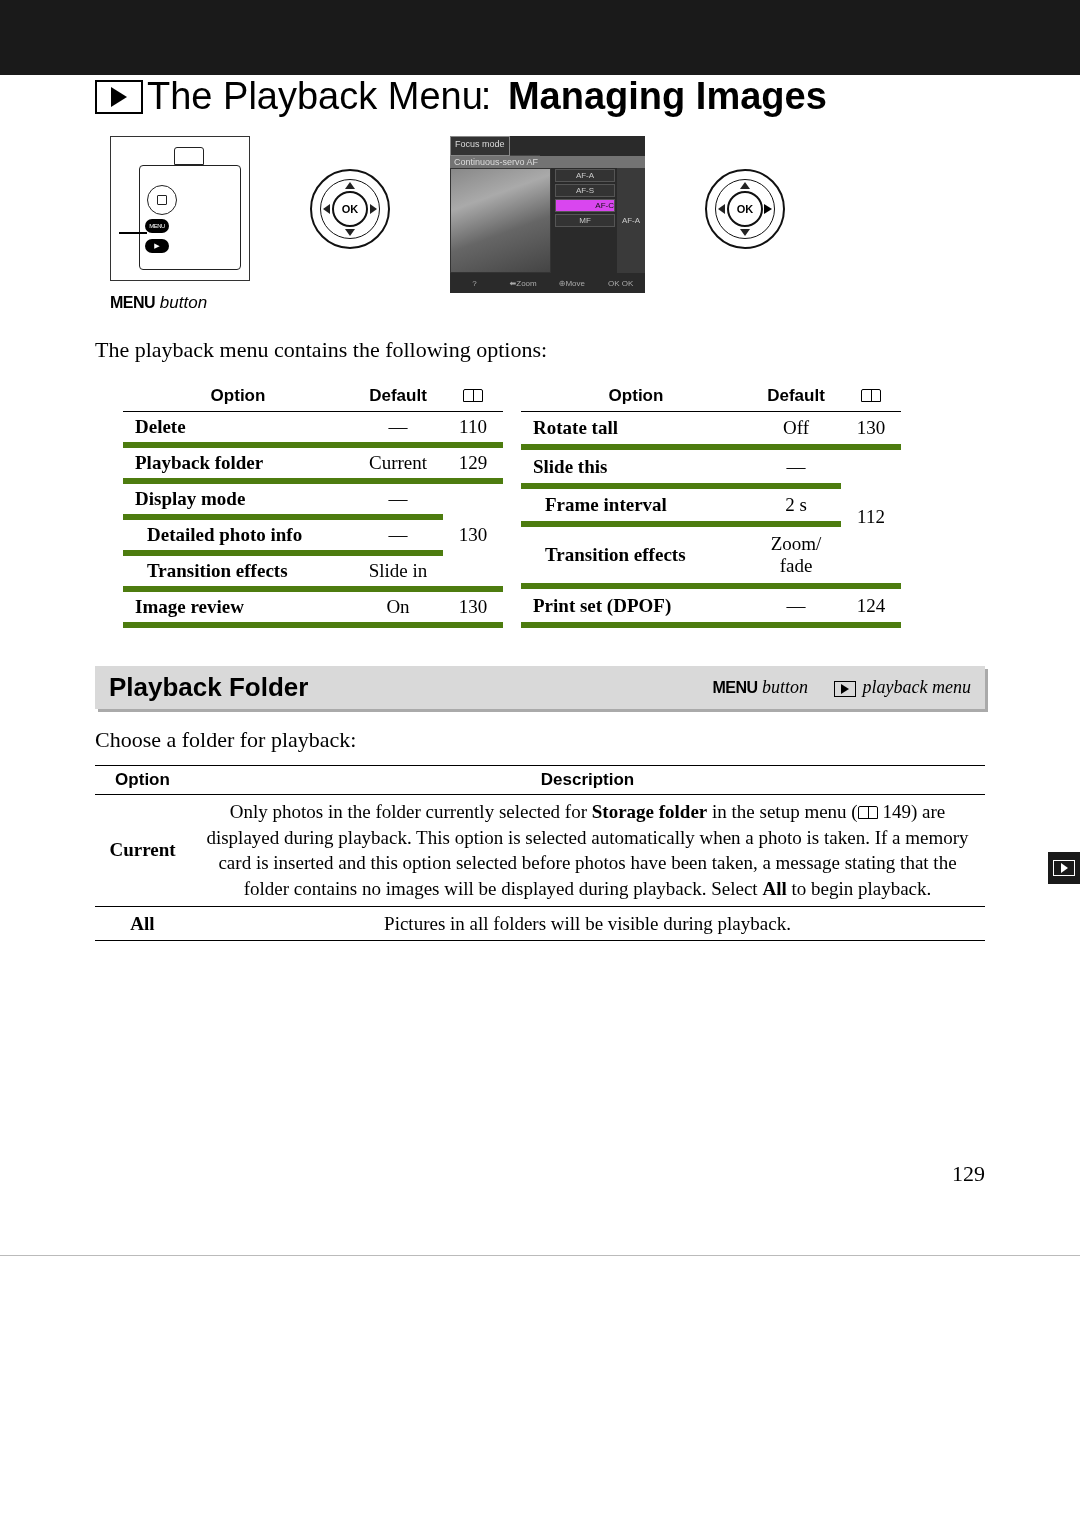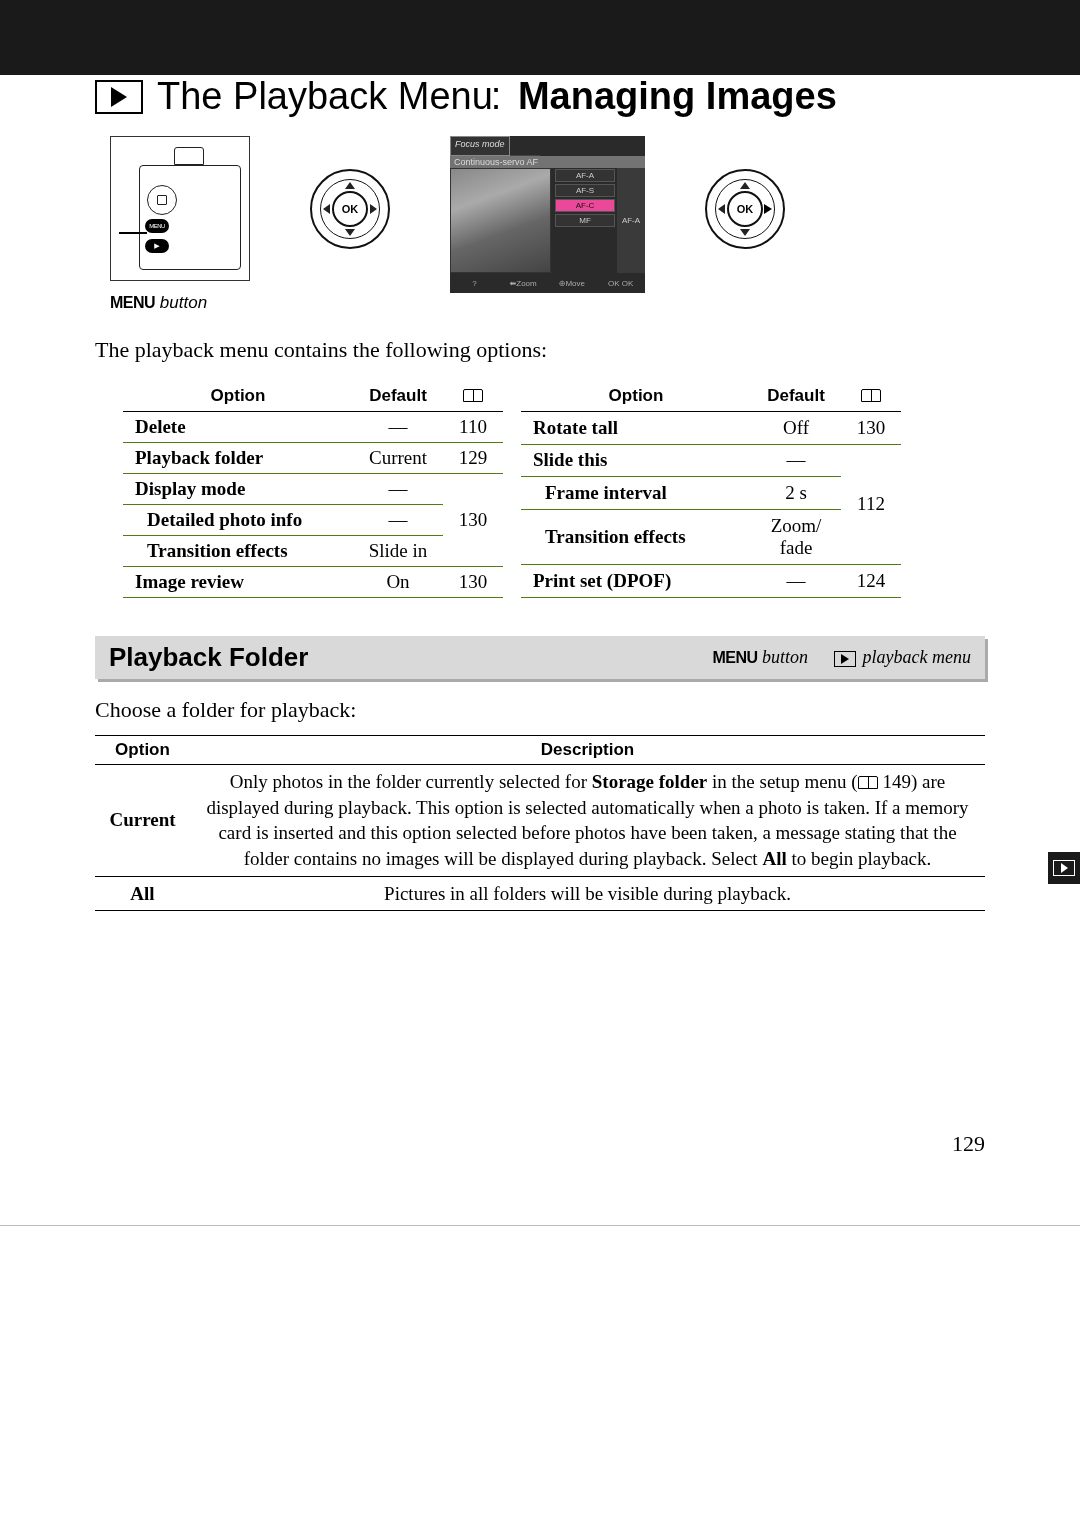--- a/index.html
+++ b/index.html
@@ -3,21 +3,21 @@
 <meta charset="utf-8">
 <style>
 * { margin: 0; padding: 0; box-sizing: border-box; }
 body { font-family: Georgia, 'Times New Roman', serif; background: #fff; width: 1080px; }
 .black-bar { background: #1a1a1a; height: 75px; width: 100%; }
 .page-container { padding: 0 95px 40px 95px; position: relative; }
 .header-area { display: flex; align-items: center; margin-top: 35px; margin-bottom: 30px; margin-left: -50px; }
 .header-icon { width: 70px; height: 60px; background: #e5e5e5; position: relative; margin-right: 5px; }
 .header-icon::before { content: ''; position: absolute; left: 20px; top: 16px; right: 14px; height: 6px; background: #fafafa; box-shadow: 0 11px 0 #fafafa, 0 22px 0 #fafafa; }
 .header-title { font-size: 60px; font-weight: bold; font-family: Arial, sans-serif; letter-spacing: -1px; }
-.section-title { font-size: 38px; font-family: Arial, sans-serif; display: flex; align-items: center; gap: 14px; margin-bottom: 18px; }
+.section-title { font-size: 38px; font-family: Arial, sans-serif; display: flex; align-items: center; gap: 4px; margin-bottom: 18px; }
 .play-icon { display: inline-flex; width: 48px; height: 34px; border: 2.5px solid #000; align-items: center; justify-content: center; }
 .play-triangle { width: 0; height: 0; border-left: 16px solid #000; border-top: 10px solid transparent; border-bottom: 10px solid transparent; }
 .intro-text { font-size: 22px; margin-bottom: 28px; line-height: 1.4; }
 .menu-word { font-family: Arial, sans-serif; font-size: 18px; font-weight: bold; letter-spacing: -0.5px; }
 .play-icon-small { display: inline-flex; width: 22px; height: 16px; border: 1.5px solid #000; align-items: center; justify-content: center; vertical-align: -1px; margin: 0 2px; }
 .play-triangle-small { width: 0; height: 0; border-left: 8px solid #000; border-top: 5px solid transparent; border-bottom: 5px solid transparent; }
 .images-row { display: flex; gap: 60px; margin-bottom: 12px; margin-left: 15px; align-items: center; }
 .camera-diagram { width: 140px; height: 145px; background: #fff; border: 1px solid #333; position: relative; }
 .camera-body { position: absolute; top: 10px; left: 8px; right: 8px; bottom: 10px; }
 .camera-top { position: absolute; top: 0; left: 45%; width: 30px; height: 18px; border: 1.5px solid #222; border-radius: 3px 3px 0 0; }
@@ -32,41 +32,41 @@
 .leader-line { position: absolute; top: 85px; left: 0; width: 28px; height: 2px; background: #fff; border-top: 1px solid #000; border-bottom: 1px solid #000; }
 .ok-dial { width: 80px; height: 80px; position: relative; }
 .ok-circle-outer { position: absolute; inset: 0; border: 2px solid #111; border-radius: 50%; }
 .ok-circle-mid { position: absolute; inset: 10px; border: 1.5px solid #111; border-radius: 50%; }
 .ok-circle-inner { position: absolute; inset: 22px; border: 2px solid #111; border-radius: 50%; display: flex; align-items: center; justify-content: center; font-size: 11px; font-family: Arial; font-weight: bold; }
 .ok-tri-up { position: absolute; top: 13px; left: 50%; transform: translateX(-50%); width: 0; height: 0; border-left: 5px solid transparent; border-right: 5px solid transparent; border-bottom: 7px solid #222; }
 .ok-tri-down { position: absolute; bottom: 13px; left: 50%; transform: translateX(-50%); width: 0; height: 0; border-left: 5px solid transparent; border-right: 5px solid transparent; border-top: 7px solid #222; }
 .ok-tri-left { position: absolute; left: 13px; top: 50%; transform: translateY(-50%); width: 0; height: 0; border-top: 5px solid transparent; border-bottom: 5px solid transparent; border-right: 7px solid #222; }
 .ok-tri-right { position: absolute; right: 13px; top: 50%; transform: translateY(-50%); width: 0; height: 0; border-top: 5px solid transparent; border-bottom: 5px solid transparent; border-left: 7px solid #222; }
 .lcd-screen { width: 195px; height: 145px; background: #2a2a2a; position: relative; font-family: Arial; color: #dcdcdc; font-size: 10px; }
-.lcd-header { display: flex; height: 20px; font-style: italic; }
+.lcd-header { display: flex; height: 20px; }
 .lcd-tab { border: 1px solid #888; padding: 2px 4px; font-size: 9px; background: #333; }
 .lcd-right-icons { width: 30px; display: flex; flex-direction: column; }
 .lcd-right-icons div { flex: 1; border-bottom: 1px solid #444; }
 .lcd-body { display: flex; height: calc(100% - 40px); }
 .lcd-image-area { flex: 1; background: linear-gradient(160deg, #888 0%, #aaa 30%, #666 60%, #444 100%); position: relative; border: 1px solid #333; }
 .lcd-controls { width: 60px; display: flex; flex-direction: column; margin-left: 4px; margin-right: 2px; }
 .lcd-btn { background: #333; border: 1px solid #555; text-align: center; font-size: 8px; padding: 1px 0; margin: 1px 0; color: #ccc; }
-.lcd-btn.highlight { background: #ec4899; color: #111; }
+.lcd-btn.highlight { background: #d946ef; color: #111; text-align: right; }
 .lcd-side { width: 28px; background: #3a3a3a; display: flex; align-items: center; justify-content: center; font-size: 8px; color: #ccc; }
 .lcd-bottom { height: 20px; display: flex; font-size: 8px; align-items: center; background: #2a2a2a; }
 .lcd-bottom-seg { flex: 1; text-align: center; color: #aaa; }
 .ok-dial-filled .ok-tri-right { border-left-color: #000; }
 .caption { font-family: Arial, sans-serif; font-size: 17px; margin-left: 15px; margin-bottom: 24px; }
 .caption .menu-word { font-size: 16px; }
 .caption-italic { font-style: italic; }
 .intro-text2 { font-size: 22px; margin-bottom: 18px; }
 .options-tables { display: flex; gap: 18px; margin-left: 28px; margin-bottom: 38px; }
 .options-table { border-collapse: collapse; }
 .options-table th { font-family: Arial, sans-serif; font-size: 17px; padding: 5px 12px; border-bottom: 1.5px solid #000; font-weight: bold; }
-.options-table td { font-size: 19px; padding: 4px 12px; border-bottom: 1px solid #4d7c0f; }
+.options-table td { font-size: 19px; padding: 4px 12px; border-bottom: 6px solid #4d7c0f; }
 .options-table .opt-col { text-align: left; font-weight: bold; width: 230px; }
 .options-table .def-col { text-align: center; width: 90px; font-weight: normal; }
 .options-table .page-col { text-align: center; width: 60px; font-weight: normal; }
 .indent { padding-left: 24px !important; }
 .book-icon { display: inline-block; width: 20px; height: 13px; border: 1px solid #000; border-radius: 2px 2px 0 0; position: relative; vertical-align: -1px; }
 .book-icon::after { content: ''; position: absolute; left: 50%; top: 0; bottom: 0; width: 1px; background: #000; }
 .subsection-bar { display: flex; align-items: center; background: #d9d9d9; padding: 6px 14px; margin-bottom: 18px; box-shadow: 3px 3px 0 #aaa; }
 .subsection-title { font-family: Arial, sans-serif; font-size: 26px; font-weight: bold; flex: 1; }
 .subsection-meta { font-size: 18px; font-style: italic; display: flex; align-items: center; gap: 24px; }
 .intro-text3 { font-size: 22px; margin-bottom: 12px; }

